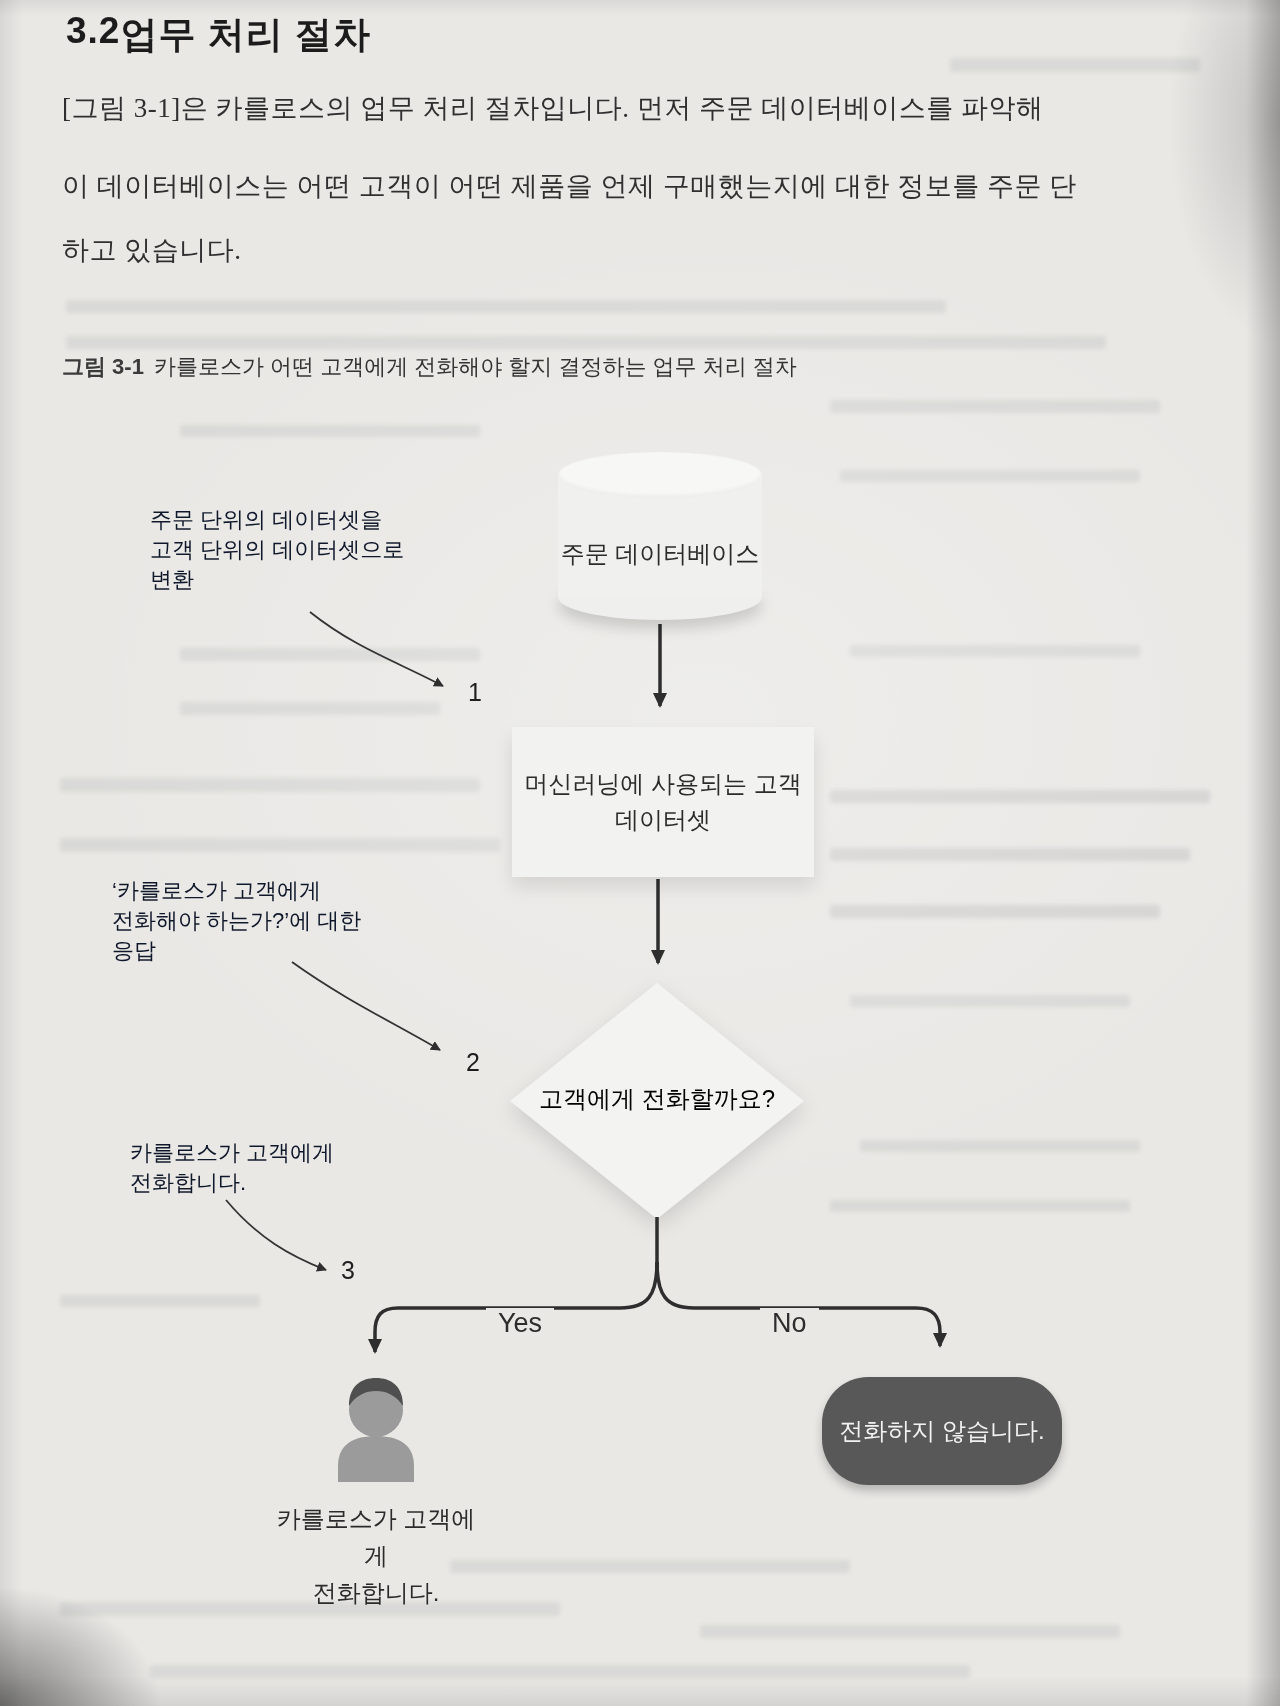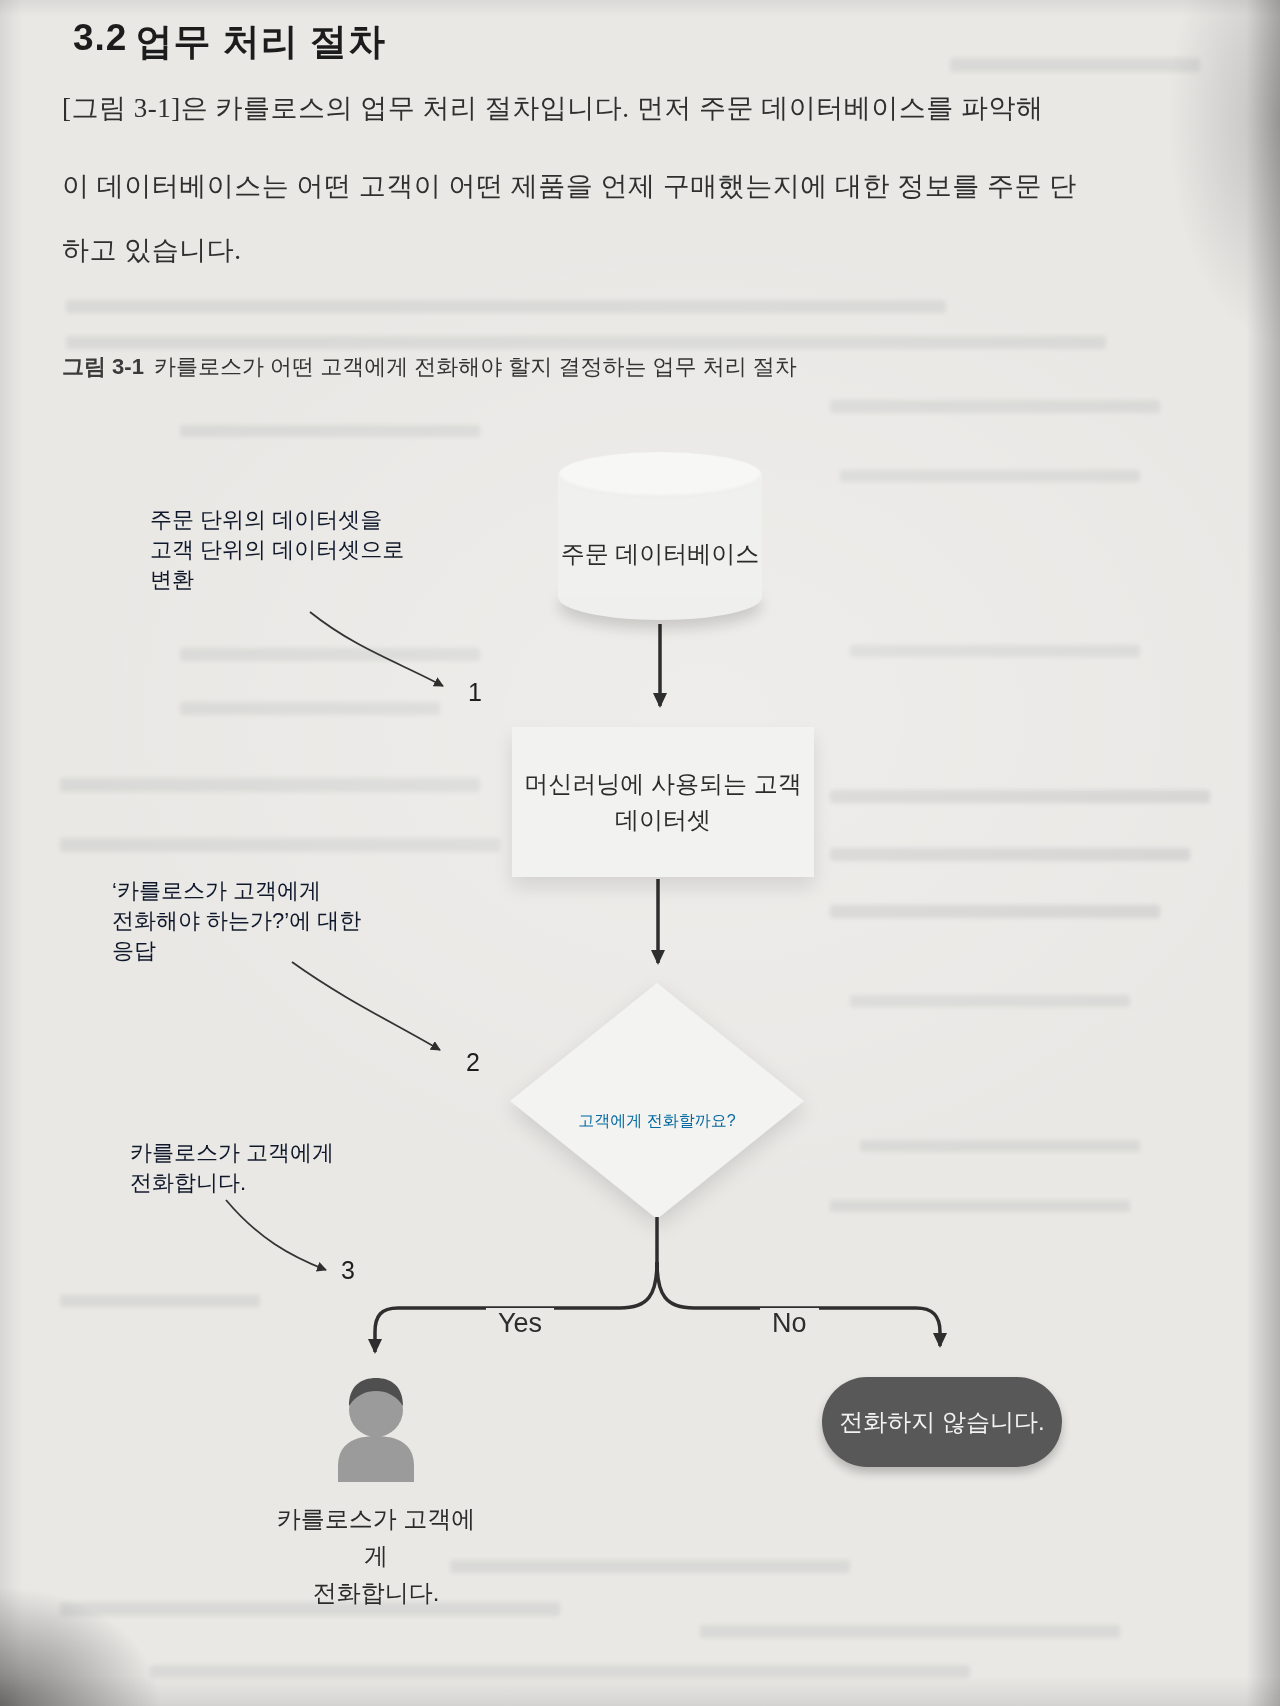--- a/index.html
+++ b/index.html
@@ -30,21 +30,21 @@
     position: absolute; z-index: 0; pointer-events: none;
     background: rgba(110,112,118,0.12);
     filter: blur(2px);
     border-radius: 3px;
   }
 
   
   .heading {
     position: absolute; left: 66px; top: 10px; z-index: 2;
     font-size: 37px; font-weight: bold; color: #1c1c1c;
-    letter-spacing: 1px; display: flex; gap: 8px; margin: 7px;
+    letter-spacing: 1px; display: flex; gap: 0; margin: 0;
   }
   .body-line {
     position: absolute; left: 62px; z-index: 2; margin: 0;
     font-family: "Liberation Serif", serif;
     font-size: 27px; color: #2f2f2f; white-space: nowrap; letter-spacing: 0.5px;
   }
   .l1 { top: 90px; }
   .l2 { top: 168px; }
   .l3 { top: 232px; }
   .fig-caption {
@@ -79,40 +79,40 @@
 
   .process {
     left: 512px; top: 727px; width: 302px; height: 150px;
     background: #f2f2f0;
     box-shadow: 0 10px 18px rgba(0,0,0,0.10);
     display: flex; flex-direction: column; align-items: center; justify-content: center;
   }
 
   .decision-label {
     position: absolute; left: 510px; top: 1083px; width: 294px; z-index: 2;
-    text-align: center; font-size: 16px; color: #0369a1; margin-top: 28px;
+    text-align: center; font-size: 24px; color: #000000;
   }
 
   .branch-label {
     position: absolute; z-index: 2;
     font-size: 27px; color: #2d2d2d;
     background: #e9e8e5; padding: 0 12px; margin-top: 20px;
   }
   .branch-yes { left: 486px; top: 1288px; }
   .branch-no  { left: 760px; top: 1288px; }
 
   .person { left: 328px; top: 1370px; width: 96px; height: 112px; }
 
   .person-caption {
     position: absolute; left: 266px; top: 1500px; width: 220px; z-index: 2;
     text-align: center; font-size: 24px; line-height: 37px; color: #2b2b2b;
   }
 
   .no-box {
-    left: 822px; top: 1377px; width: 240px; height: 90px;
+    left: 822px; top: 1377px; width: 240px; height: 108px;
     background: #585858; border-radius: 46px;
     box-shadow: 0 6px 10px rgba(0,0,0,0.22);
     display: flex; align-items: center; justify-content: center;
     color: #f2f2f2; font-size: 24px;
   }
 
   
   .annot {
     position: absolute; z-index: 2;
     font-size: 22px; line-height: 30px; color: #0f172a;

